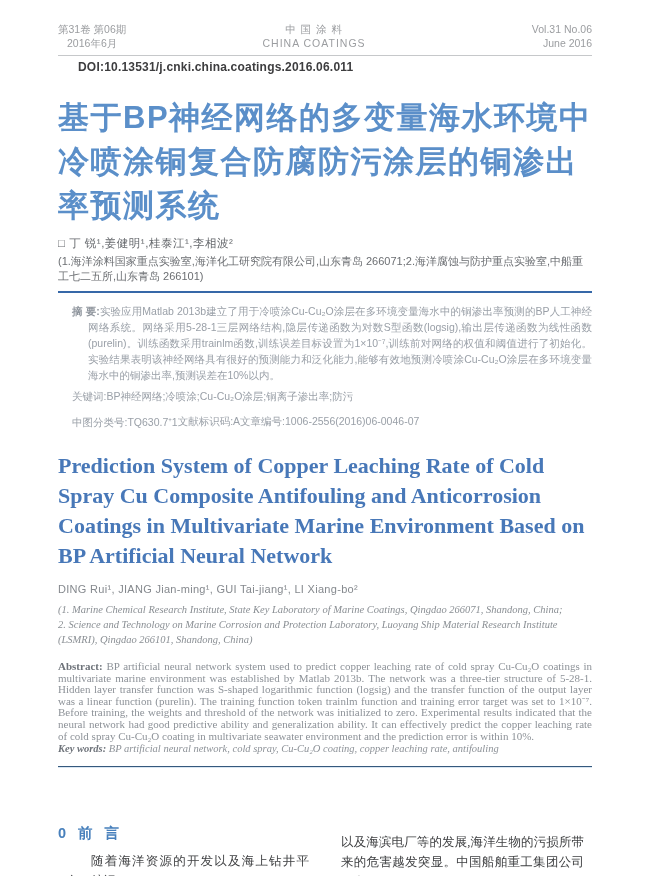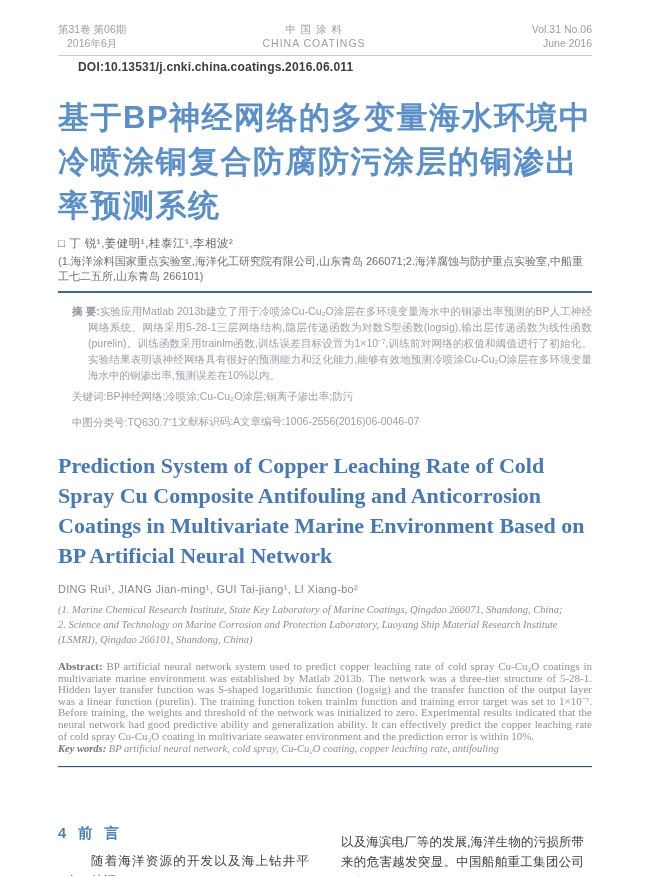--- a/index.html
+++ b/index.html
@@ -127,21 +127,21 @@
   </div>
 
   <p class="en-abstract" style="margin:14px 0 0 0;"><b>Abstract:</b> <span>BP artificial neural network system used to predict copper leaching rate of cold spray Cu-Cu₂O coatings in multivariate marine environment was established by Matlab 2013b. The network was a three-tier structure of 5-28-1. Hidden layer transfer function was S-shaped logarithmic function (logsig) and the transfer function of the output layer was a linear function (purelin). The training function token trainlm function and training error target was set to 1×10⁻⁷. Before training, the weights and threshold of the network was initialized to zero. Experimental results indicated that the neural network had good predictive ability and generalization ability. It can effectively predict the copper leaching rate of cold spray Cu-Cu₂O coating in multivariate seawater environment and the prediction error is within 10%.</span></p>
 
   <p class="en-keywords" style="margin:1px 0 0 0;"><b>Key words:</b> <span>BP artificial neural network, cold spray, Cu-Cu₂O coating, copper leaching rate, antifouling</span></p>
 
   <div class="rule-dark"></div>
 
   <div class="columns">
     <div class="col">
-      <h3 class="section-heading">4  前  言</h3>
+      <h3 class="section-heading">0  前  言</h3>
       <p class="body-par indent">随着海洋资源的开发以及海上钻井平台、航运</p>
     </div>
     <div class="col">
       <p class="body-par">以及海滨电厂等的发展,海洋生物的污损所带来的危害越发突显。中国船舶重工集团公司第七二五研</p>
     </div>
   </div>
 
 </div>
 
 </body></html>

